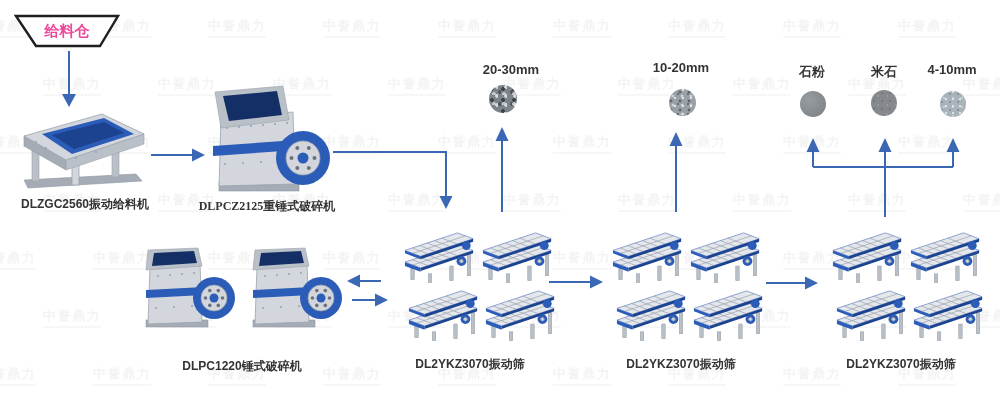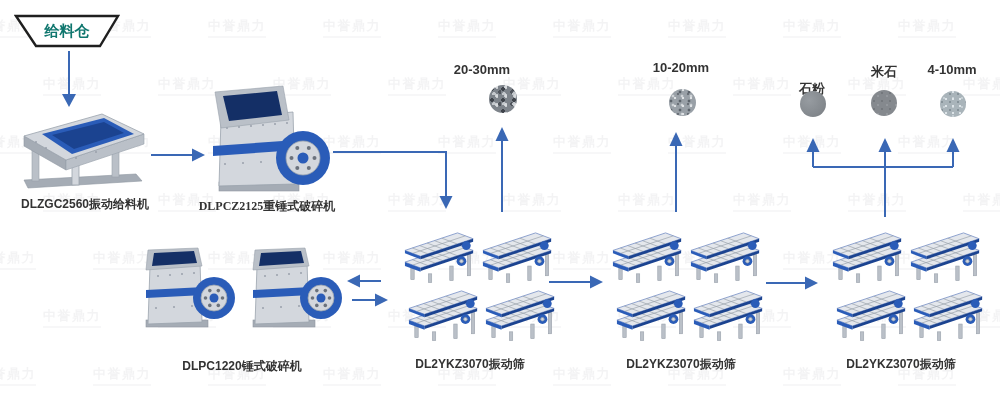--- a/index.html
+++ b/index.html
@@ -13,21 +13,21 @@
       color:rgba(120,126,136,0.09);white-space:nowrap;}
   .wm::after{content:"";display:block;height:2px;margin-top:1px;background:rgba(120,126,136,0.06);}
   
   svg.connectors{position:absolute;left:0;top:0;pointer-events:none;}
   .connectors line,.connectors polyline{stroke:var(--arrow);stroke-width:2;fill:none;}
   .connectors polygon{fill:var(--arrow);stroke:none;}
   
   .feed-bin{position:absolute;left:14px;top:14px;width:106px;height:34px;}
   .feed-bin svg{position:absolute;inset:0;}
   .feed-bin .bin-label{position:absolute;inset:0;display:flex;align-items:center;justify-content:center;
-      font-size:15px;font-weight:bold;color:#0f766e;}
+      font-size:15px;font-weight:bold;color:#ec4899;}
   .feed-bin polygon{fill:#ffffff;stroke:#1f1f1f;stroke-width:2.4;}
   
   .machine{position:absolute;}
   .machine svg{width:100%;height:100%;display:block;}
   .steel{fill:#d3d7dd;stroke:#9ba3ad;stroke-width:0.8;}
   .steel-d{fill:#bac0c8;stroke:#99a1ab;stroke-width:0.6;}
   .steel-dd{fill:#a5acb5;stroke:#8f97a1;stroke-width:0.6;}
   .deck{fill:#e4e7ec;stroke:#7f96c8;stroke-width:0.9;}
   .mblue{fill:var(--machine_blue);}
   .mblue-d{fill:var(--machine_blue_dark);}
@@ -690,27 +690,27 @@
     <polygon points="18,28 72,10 72,13 18,31" class="mblue-d"></polygon>
 
     <circle cx="65" cy="17" r="4.5" class="mblue"></circle>
     <circle cx="60" cy="33" r="5" class="mblue"></circle>
     <circle cx="60" cy="33" r="1.8" class="steel"></circle>
   </svg>
 </div>
   </div>
   <div class="lbl" style="left:821px;top:356px;width:160px;">DL2YKZ3070振动筛</div>
 
-  <div class="out-lbl" style="left:442px;top:62px;width:80px;">20-30mm</div>
+  <div class="out-lbl" style="left:471px;top:62px;width:80px;">20-30mm</div>
   <div class="mat mat-2030" style="left:489px;top:85px;"></div>
 
   <div class="out-lbl" style="left:641px;top:60px;width:80px;">10-20mm</div>
   <div class="mat mat-1020" style="left:669px;top:89px;"></div>
 
-  <div class="out-lbl" style="left:772px;top:80px;width:80px;">石粉</div>
+  <div class="out-lbl" style="left:772px;top:63px;width:80px;">石粉</div>
   <div class="mat mat-shifen" style="left:800px;top:91px;"></div>
 
   <div class="out-lbl" style="left:844px;top:63px;width:80px;">米石</div>
   <div class="mat mat-mishi" style="left:871px;top:90px;"></div>
 
   <div class="out-lbl" style="left:912px;top:62px;width:80px;">4-10mm</div>
   <div class="mat mat-010" style="left:940px;top:91px;"></div>
 
 </div>
 

